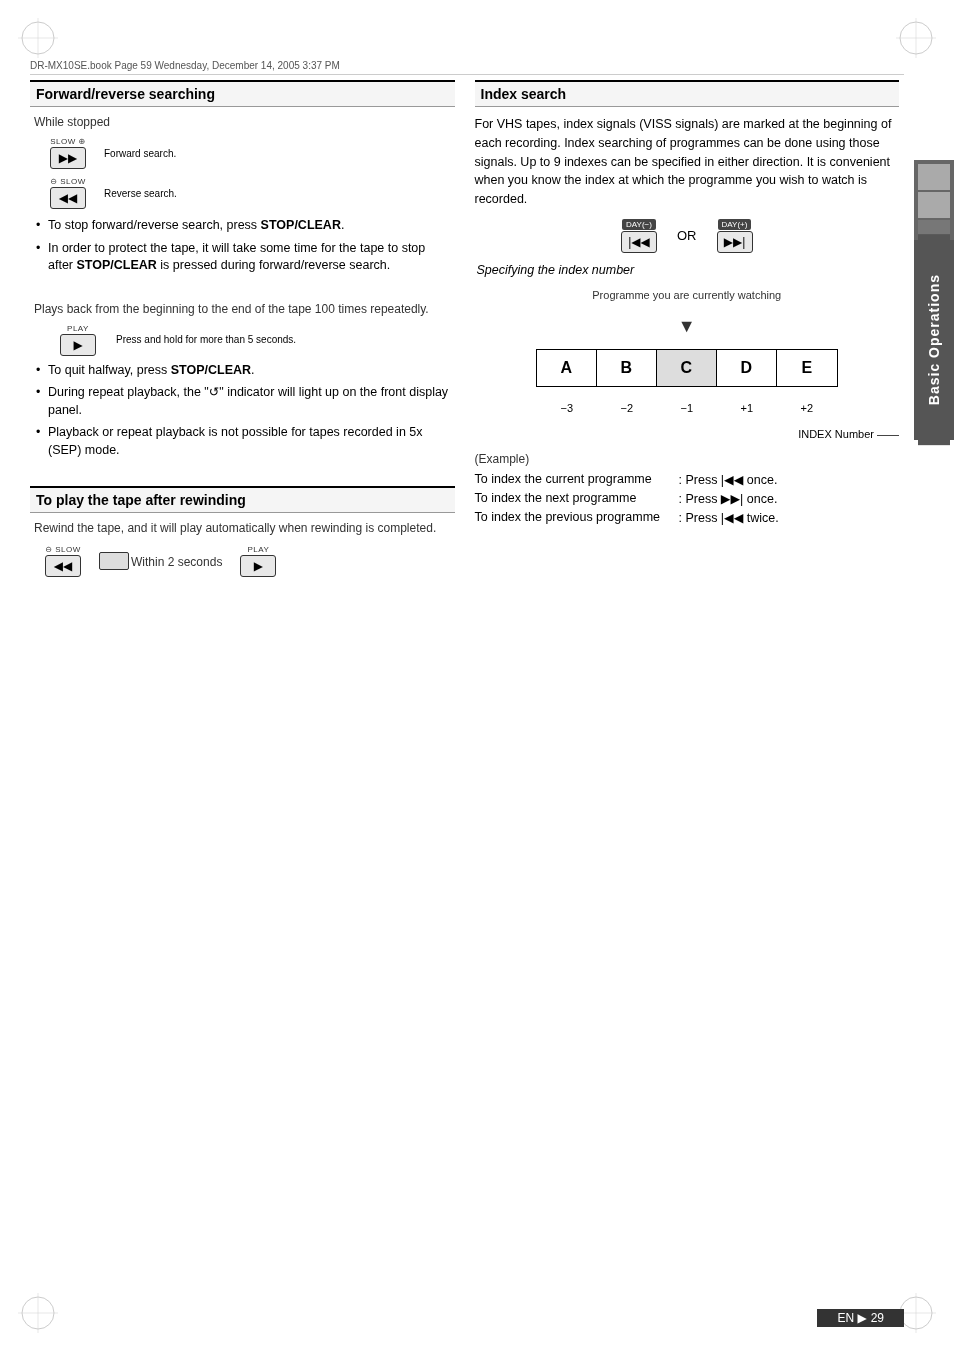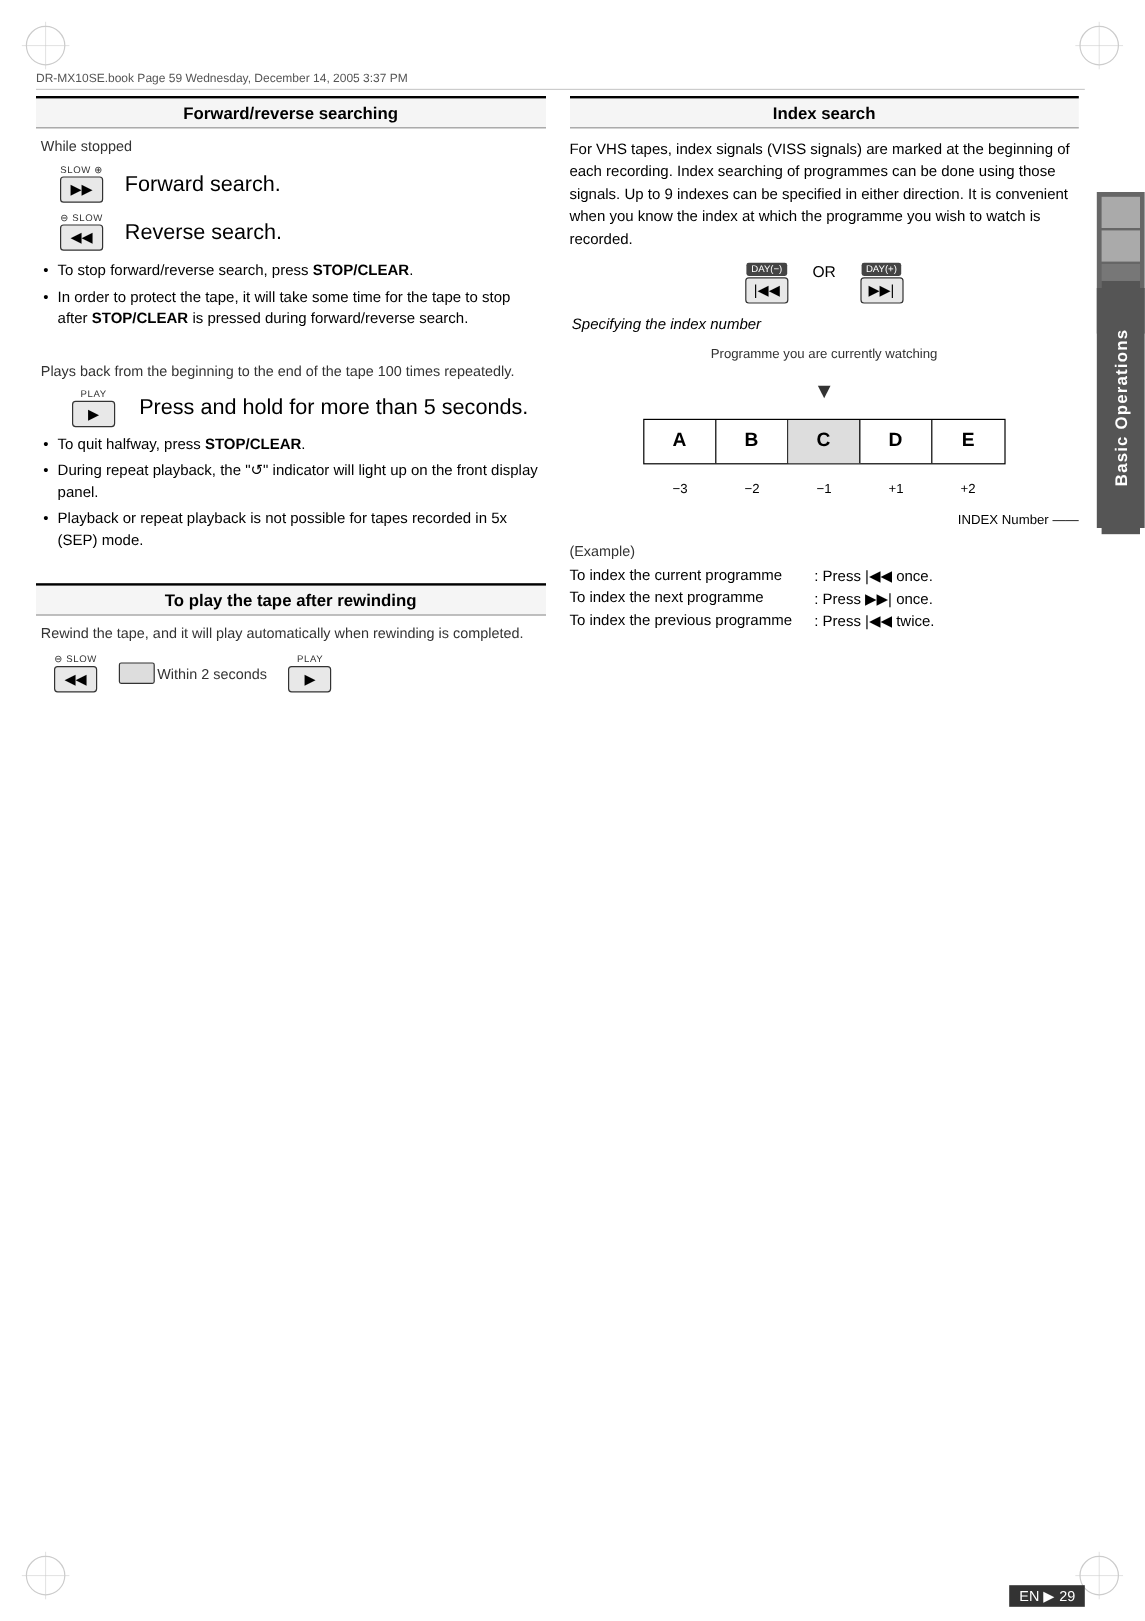--- a/index.html
+++ b/index.html
@@ -46,26 +46,26 @@
       color: #fff;
       background: #555;
       padding: 40px 8px;
       letter-spacing: 1px;
       white-space: nowrap;
     }
 
     
     .page-num-badge {
       position: absolute;
-      bottom: 12px;
+      bottom: 24px;
       right: 50px;
       background: #333;
       color: #fff;
       font-size: 12px;
-      padding: 2px 8px;
+      padding: 2px 20px;
       display: flex;
       align-items: flex-start;
       gap: 4px;
     }
 
     
     .header-line {
       position: absolute;
       top: 60px;
       left: 30px;
@@ -109,21 +109,20 @@
     }
 
     .section-title {
       font-size: 14px;
       font-weight: bold;
       border-top: 2px solid #000;
       border-bottom: 1px solid #999;
       padding: 4px 6px;
       margin-bottom: 8px;
       background: #f5f5f5;
-      text-align: center;
     }
 
     .section-subtitle {
       font-size: 12px;
       color: #333;
       margin-bottom: 8px;
       padding-left: 4px;
     }
 
     
@@ -158,21 +157,21 @@
       justify-content: center;
       min-width: 36px;
       height: 22px;
     }
 
     .btn-icon {
       font-size: 12px;
     }
 
     .btn-description {
-      font-size: 18px;
+      font-size: 10px;
       margin-left: 8px;
     }
 
     
     .bullet-list {
       list-style: none;
       padding: 0 4px;
       margin-top: 6px;
     }
 
@@ -233,20 +232,21 @@
       border-right: none;
     }
 
     .diagram-box.highlighted {
       background: #ddd;
     }
 
     
     .index-btn-row {
       display: flex;
+      align-items: center;
       justify-content: center;
       gap: 20px;
       margin: 10px 0;
     }
 
     .or-text {
       font-size: 13px;
     }
 
     

